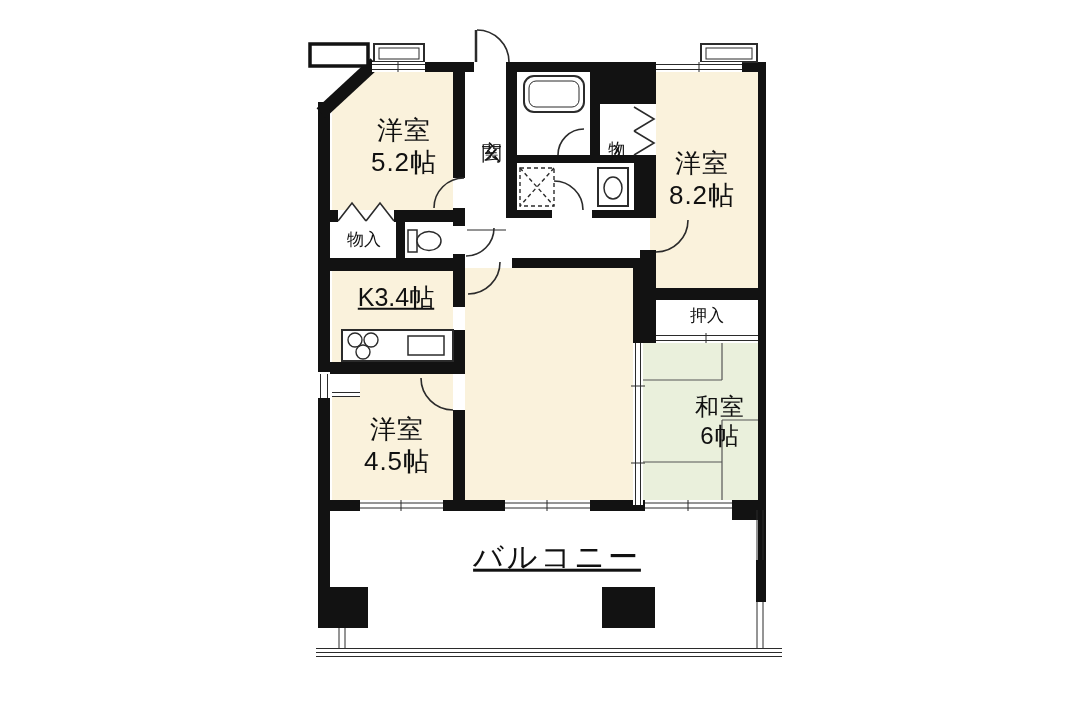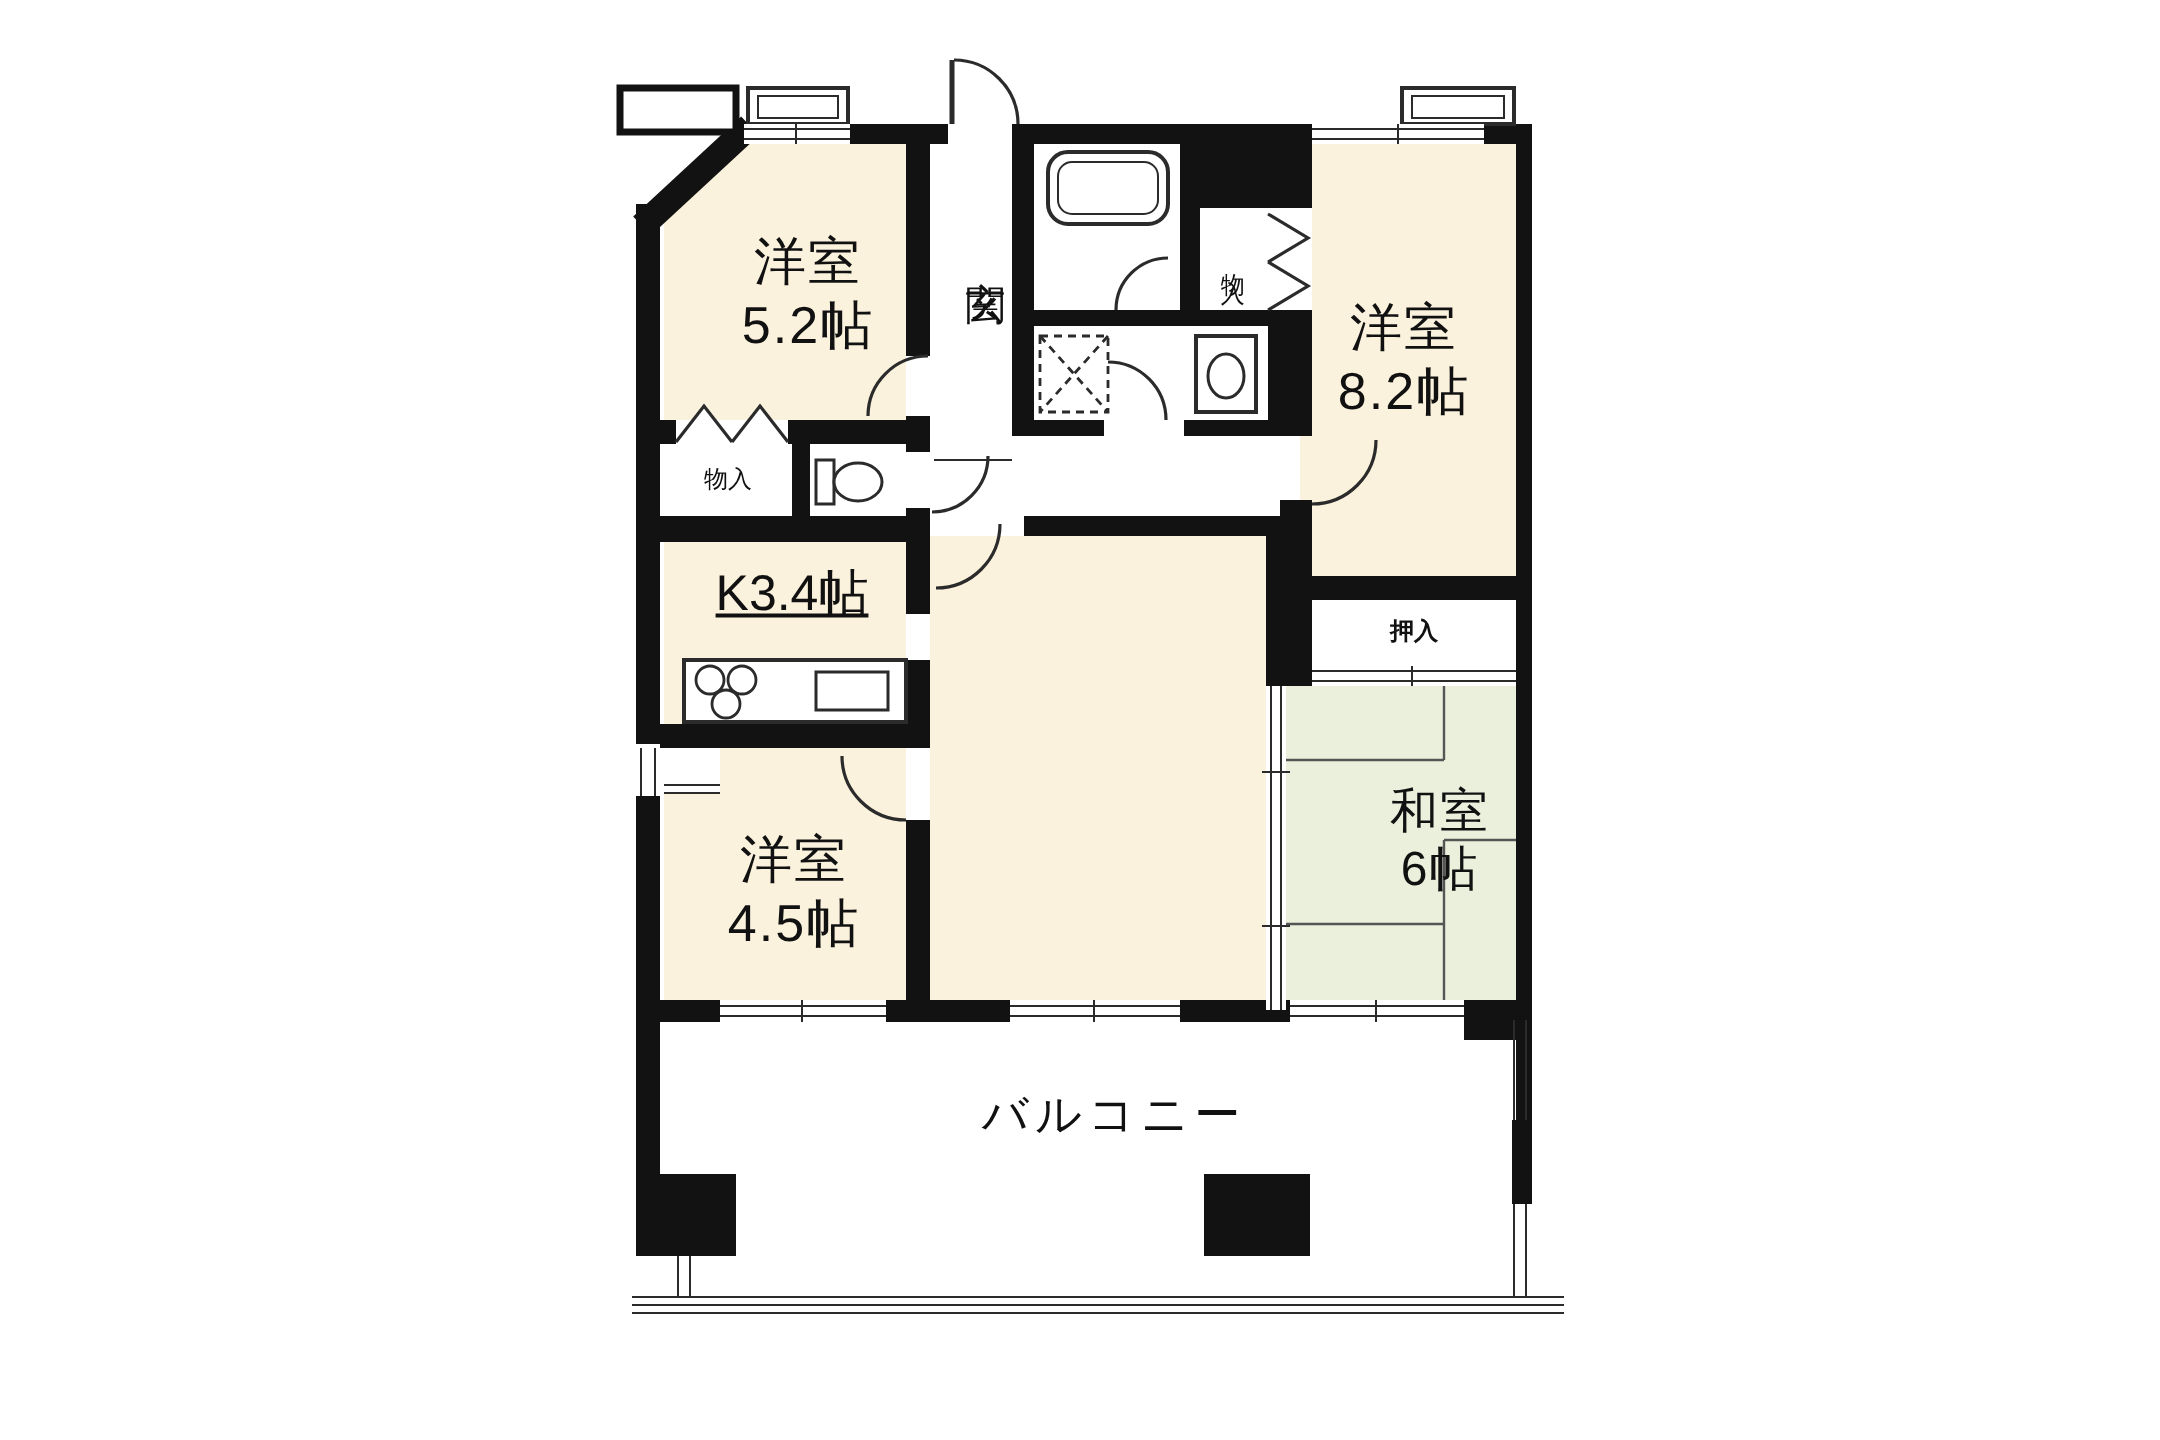--- a/index.html
+++ b/index.html
@@ -5,22 +5,22 @@
   html,body{margin:0;padding:0;background:#ffffff;}
   .page{position:relative;width:1080px;height:720px;background:var(--bg,#ffffff);overflow:hidden;
         font-family:"Liberation Sans","DejaVu Sans",sans-serif;padding-left:22px;}
   .plan-svg{position:absolute;left:0;top:0;}
   .lbl{position:absolute;transform:translate(-50%,-50%);color:#111;text-align:center;
        white-space:pre-line;line-height:1.22;letter-spacing:1px;}
   .lbl-room{font-size:26px;}
   .lbl-ld{font-size:27px;}
   .lbl-washitsu{font-size:24px;margin-left:20px;}
   .lbl-kitchen{font-size:25px;letter-spacing:0;}
-  .lbl-small{font-size:12px;letter-spacing:0;}
-  .lbl-balcony{font-size:23px;letter-spacing:3px;}
+  .lbl-small{font-size:17px;letter-spacing:0;}
+  .lbl-balcony{font-size:30px;letter-spacing:3px;text-decoration:underline;}
   .lbl-vert{writing-mode:vertical-rl;text-orientation:upright;letter-spacing:3px;}
   .lbl-genkan{font-size:20px;}
   .wall{fill:var(--wall,#121212);}
   .thin{stroke:#2b2b2b;fill:none;}
 </style>
 </head>
 <body>
 
 <div class="page">
 
@@ -217,15 +217,15 @@
 <div class="lbl lbl-washitsu" style="left:700px;top:421px;"><span>和室</span><br><span>6帖</span></div>
 
 <div class="lbl lbl-balcony" style="left:557px;top:557px;">バルコニー</div>
 
 <div class="lbl lbl-vert lbl-genkan" style="left:492px;top:128px;">玄関</div>
 
 <div class="lbl lbl-vert lbl-small" style="left:616px;top:130px;">物入</div>
 
 <div class="lbl lbl-small" style="left:364px;top:240px;">物入</div>
 
-<div class="lbl lbl-small" style="left:707px;top:316px;font-weight:bold;">押入</div>
+<div class="lbl lbl-small" style="left:707px;top:316px;">押入</div>
 
 </div>
 
 </body></html>

